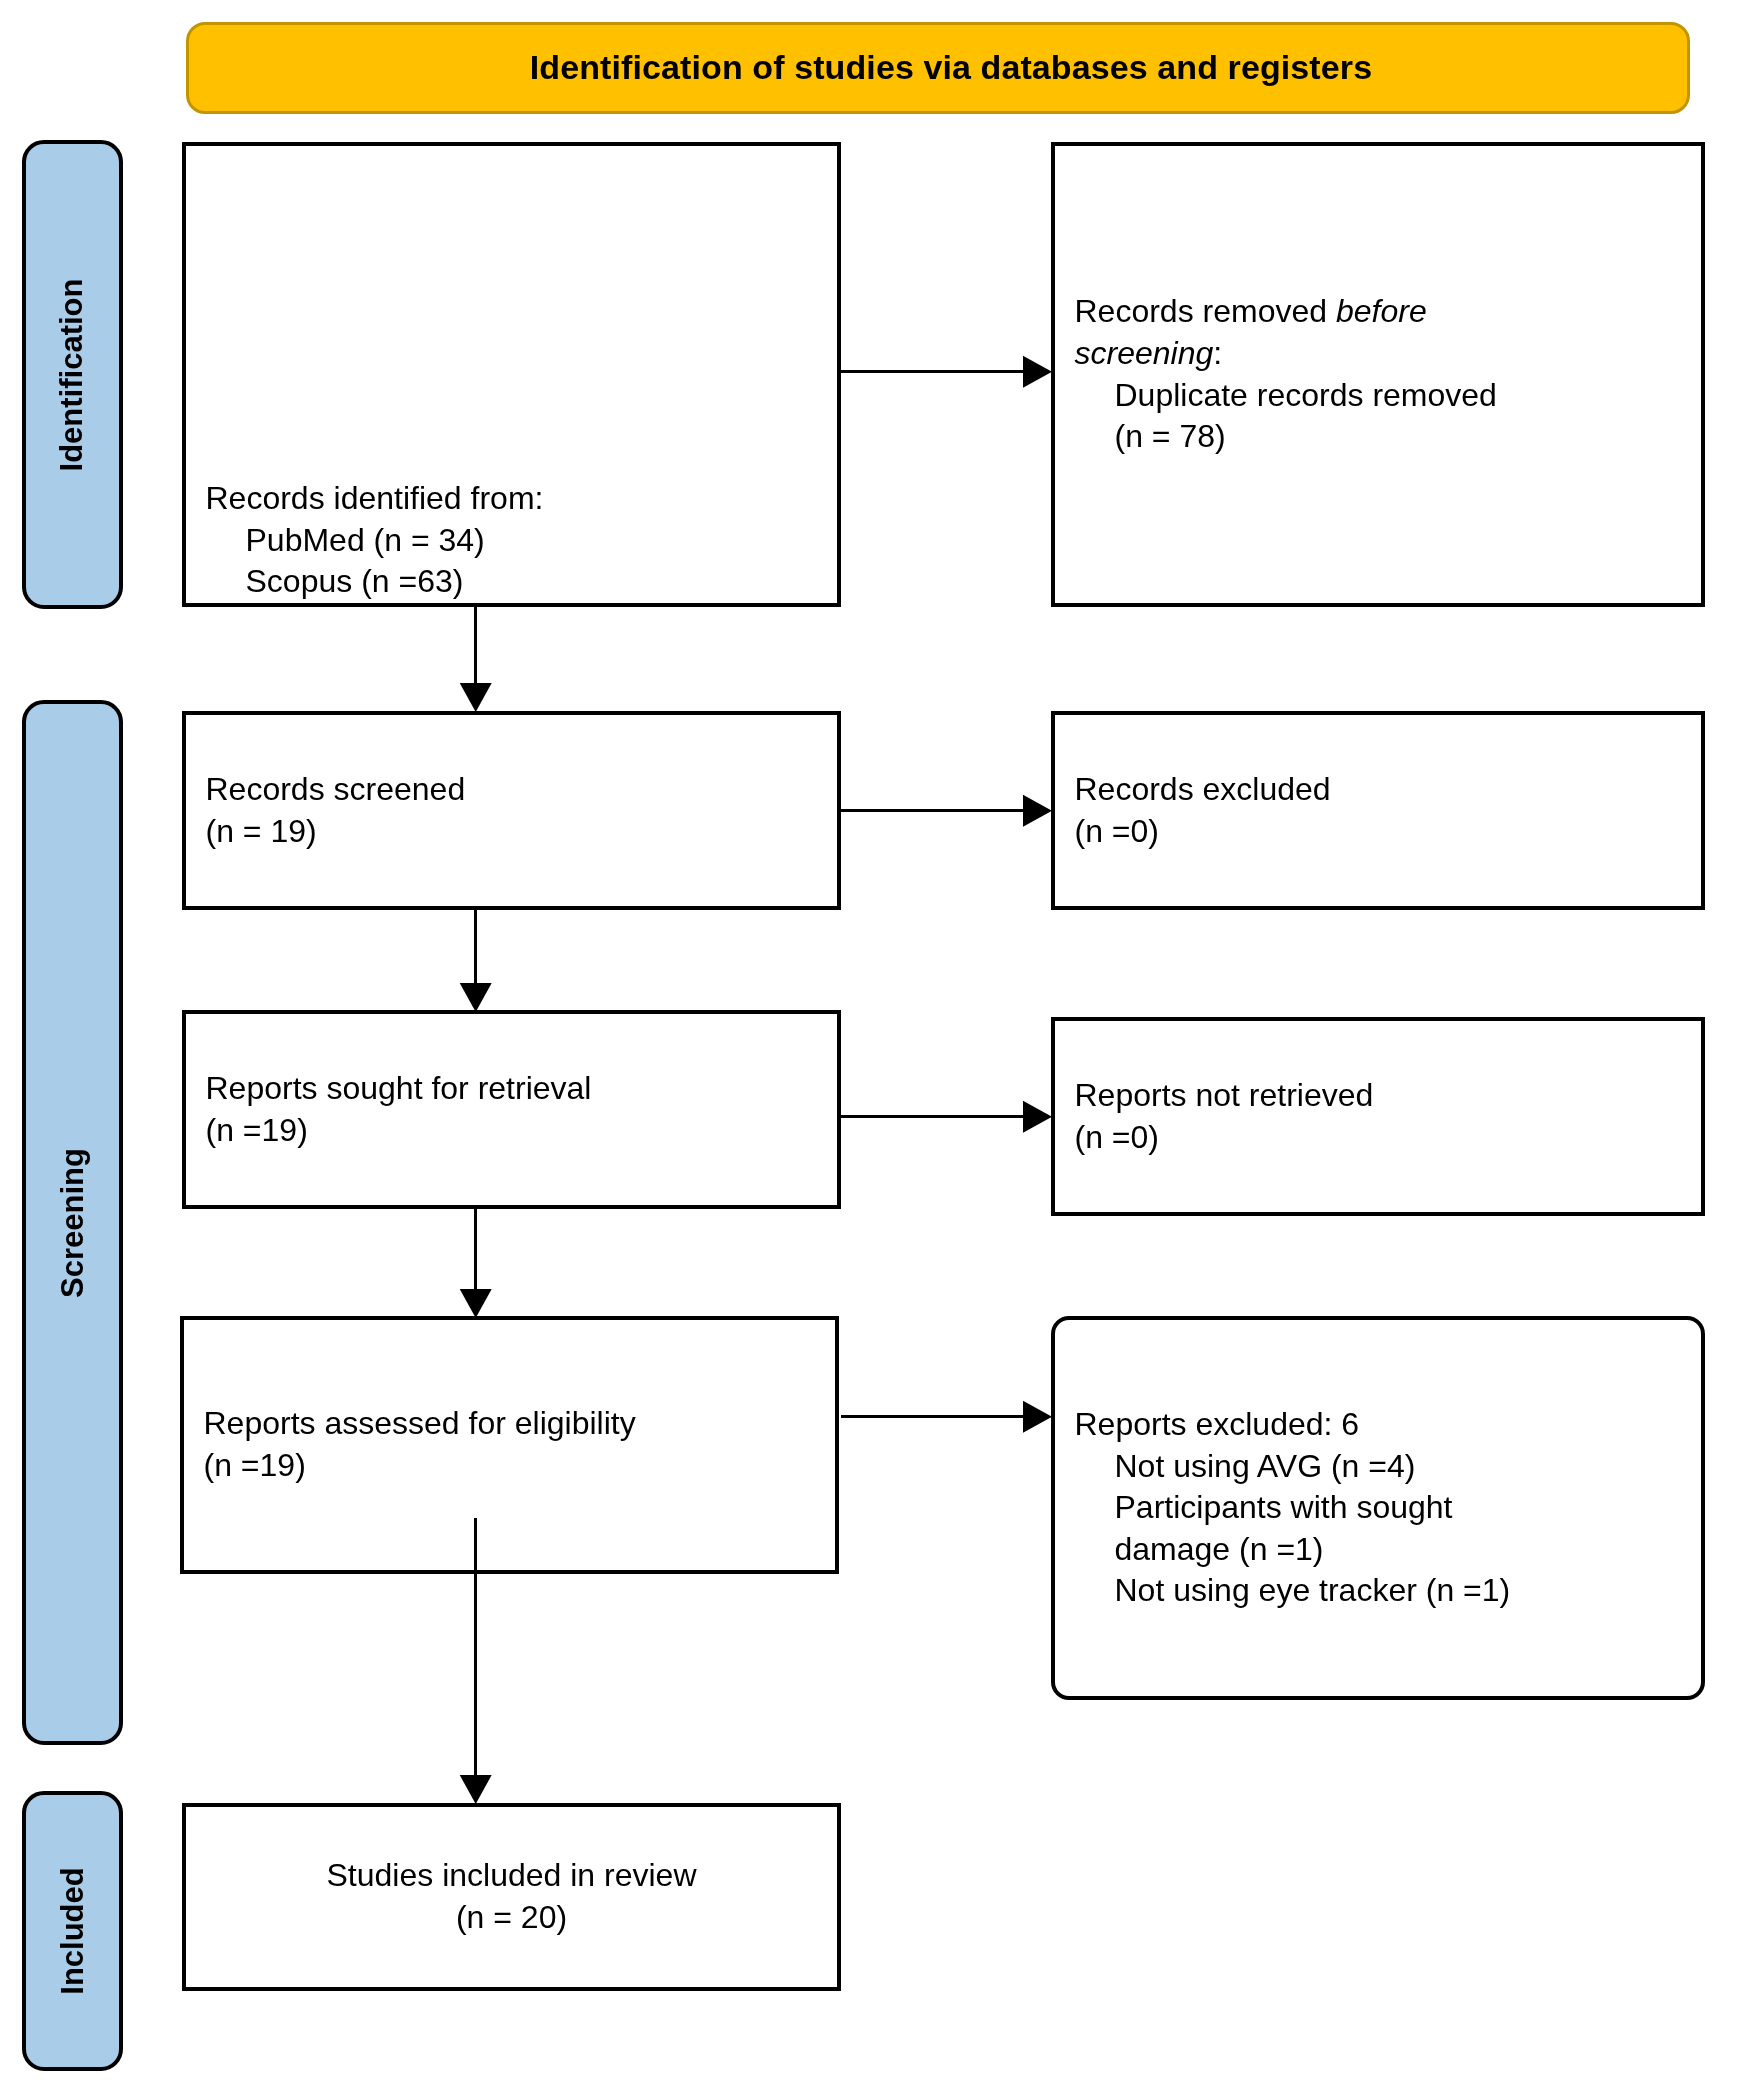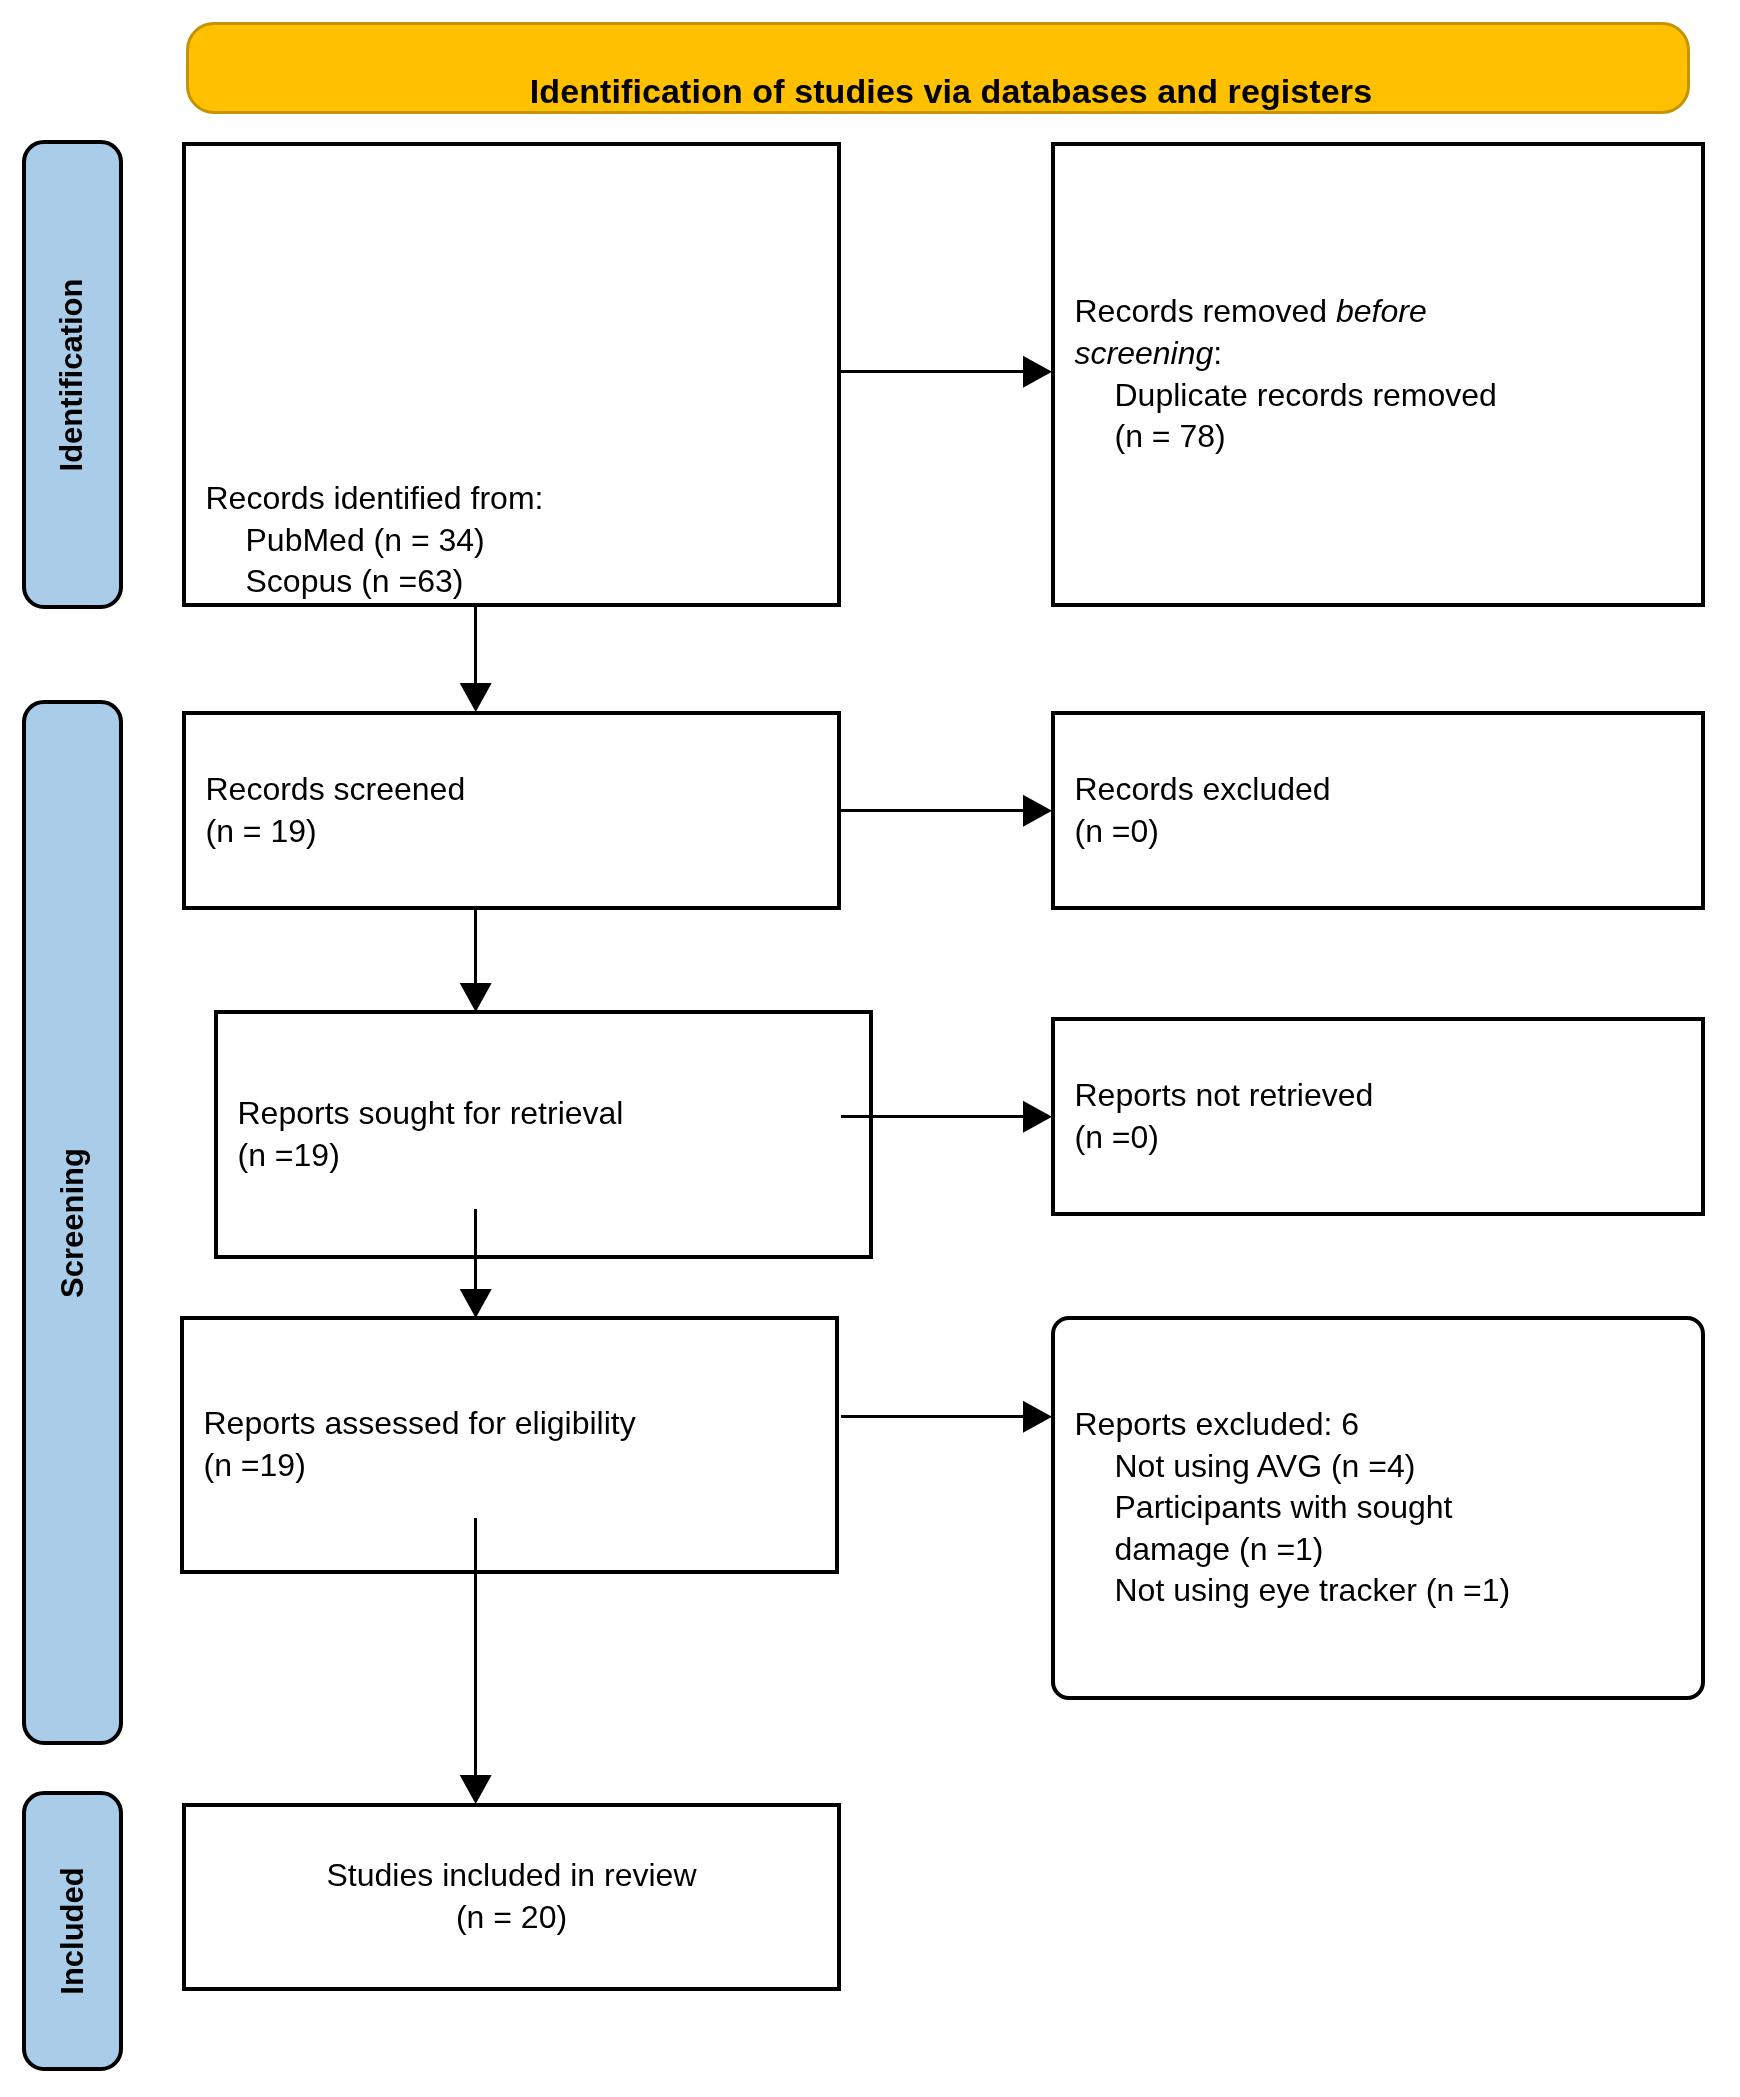--- a/index.html
+++ b/index.html
@@ -20,24 +20,24 @@
 
   
   .banner {
     position: absolute;
     left: 186px;
     top: 21.5px;
     width: 1504px;
     height: 92px;
     background: #FFC000;
     border: 3.3px solid #C49300;
-    border-radius: 28px;
+    border-radius: 19px;
     box-sizing: border-box;
     display: flex;
-    align-items: flex-end;
+    align-items: center;
     justify-content: center;
     padding-left: 26px;
   }
   .banner-title {
     font-size: 34px;
     font-weight: bold;
     color: #000000;
     letter-spacing: 0.1px;
     text-align: center;
   }
@@ -81,21 +81,21 @@
     color: #000000;
     white-space: nowrap;
   }
   .fbox .line.indent { padding-left: 40px; }
   .ital { font-style: italic; }
 
   #box-identified  { left: 182px;  top: 142px;  width: 659px; height: 465px; justify-content: flex-end; }
   #box-removed     { left: 1051px; top: 142px;  width: 654px; height: 465px; }
   #box-screened    { left: 182px;  top: 711px; width: 659px; height: 199px; }
   #box-excluded    { left: 1051px; top: 711px; width: 654px; height: 199px; }
-  #box-sought      { left: 182px;  top: 1010px; width: 659px; height: 249px; margin-left: 32px; }
+  #box-sought      { left: 182px;  top: 1010px; width: 659px; height: 199px; }
   #box-notretr     { left: 1051px; top: 1017px; width: 654px; height: 199px; }
   #box-eligibility { left: 180px;  top: 1316px; width: 659px; height: 258px; }
   #box-repexcluded { left: 1051px; top: 1316px; width: 654px; height: 384px; border-radius: 18px; }
   #box-included    { left: 182px;  top: 1803px; width: 659px; height: 188px; align-items: center; }
 
   
   .conn { position: absolute; }
   .conn .shaft-h {
     position: absolute;
     left: 0; top: 50%;

